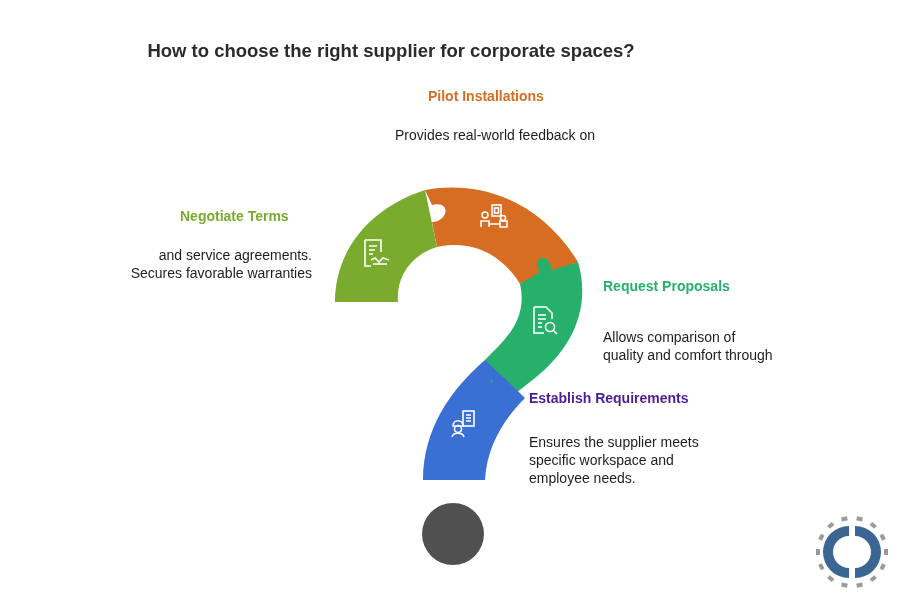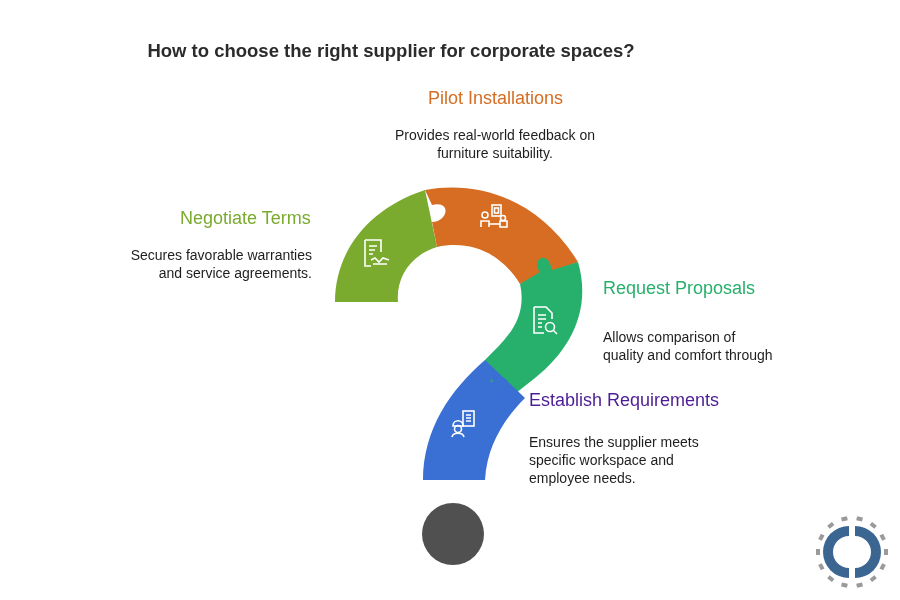--- a/index.html
+++ b/index.html
@@ -1,20 +1,20 @@
 <!DOCTYPE html>
 <html><head>
   <meta charset="utf-8">
   <style>
     html, body { margin: 0; padding: 0; background: #ffffff; }
     body { width: 900px; height: 600px; position: relative; overflow: hidden;
            font-family: "Liberation Sans", "DejaVu Sans", sans-serif; }
     .title { position: absolute; top: 40px; left: 0; width: 782px; text-align: center;
              font-size: 18.5px; font-weight: bold; color: #2b2b2b; }
-    .step-title { position: absolute; font-size: 18px; font-weight: normal; white-space: nowrap; }
+    .step-title { position: absolute; font-size: 14px; font-weight: bold; white-space: nowrap; }
     .step-desc { position: absolute; font-size: 14px; line-height: 18px; color: #1e1e1e; }
     #diagram { position: absolute; left: 0; top: 0; }
     .ring { position: absolute; left: 812px; top: 512px; }
   </style>
 </head>
 <body>
 
 <div class="title">How to choose the right supplier for corporate spaces?</div>
 
 <svg id="diagram" width="900" height="600" viewBox="0 0 900 600">
@@ -59,27 +59,26 @@
     <path d="M14,6 L19,6 M14,9 L19,9 M14,12 L19,12"></path>
     <path d="M1,17 C1,10 11,10 11,17 Z"></path>
     <circle cx="6" cy="20" r="3.5"></circle>
     <path d="M0,28 C1,23 11,23 12,28"></path>
   </g>
 </svg>
 
 <div class="step-title" style="left: 428px; top: 88px; color: rgb(214, 109, 34);">Pilot Installations</div>
 <div class="step-desc" style="left:380px; top:126px; width:230px; text-align:center;">
   <div>Provides real-world feedback on</div>
-  <div>furniture suitability.</div>
 </div>
 
 <div class="step-title" style="left: 180px; top: 208px; color: rgb(122, 171, 46);">Negotiate Terms</div>
 <div class="step-desc" style="left:100px; top:246px; width:212px; text-align:right;">
+  <div>and service agreements.</div>
   <div>Secures favorable warranties</div>
-  <div>and service agreements.</div>
 </div>
 
 <div class="step-title" style="left: 603px; top: 278px; color: rgb(39, 176, 108);">Request Proposals</div>
 <div class="step-desc" style="left:603px; top:312px; width:220px;margin-top:16px;">
   <div>Allows comparison of</div>
   <div>quality and comfort through</div>
 </div>
 
 <div class="step-title" style="left: 529px; top: 390px; color: #4c1d95;">Establish Requirements</div>
 <div class="step-desc" style="left:529px; top:433px; width:220px;">

